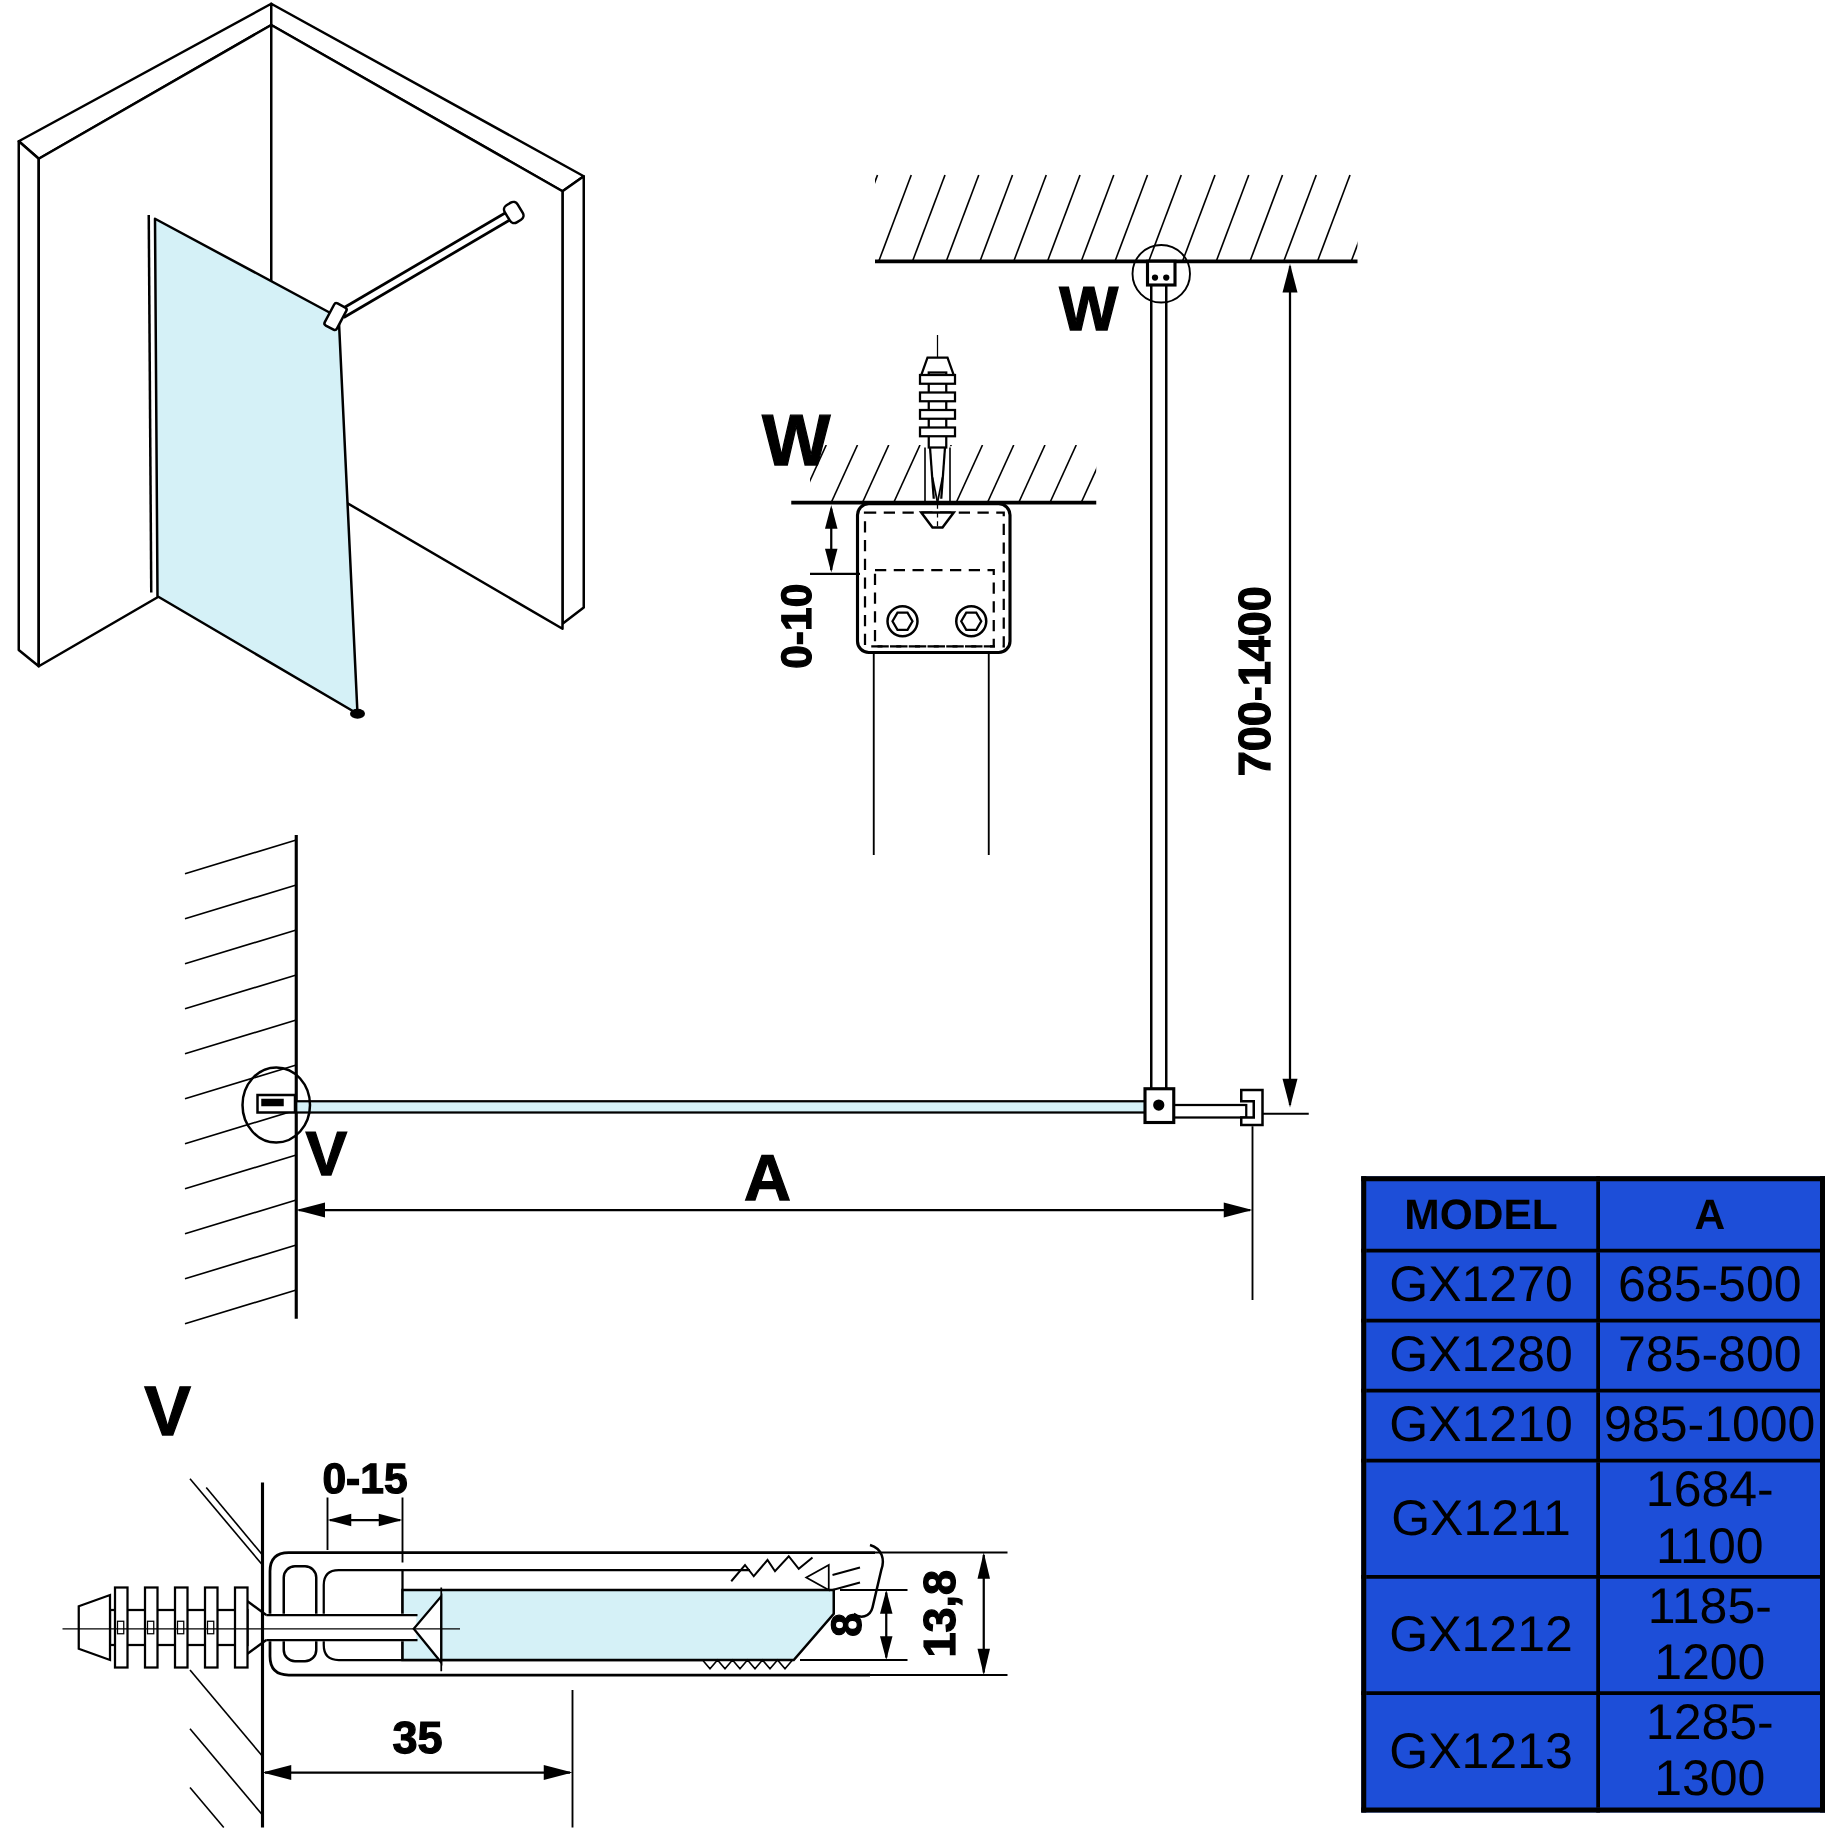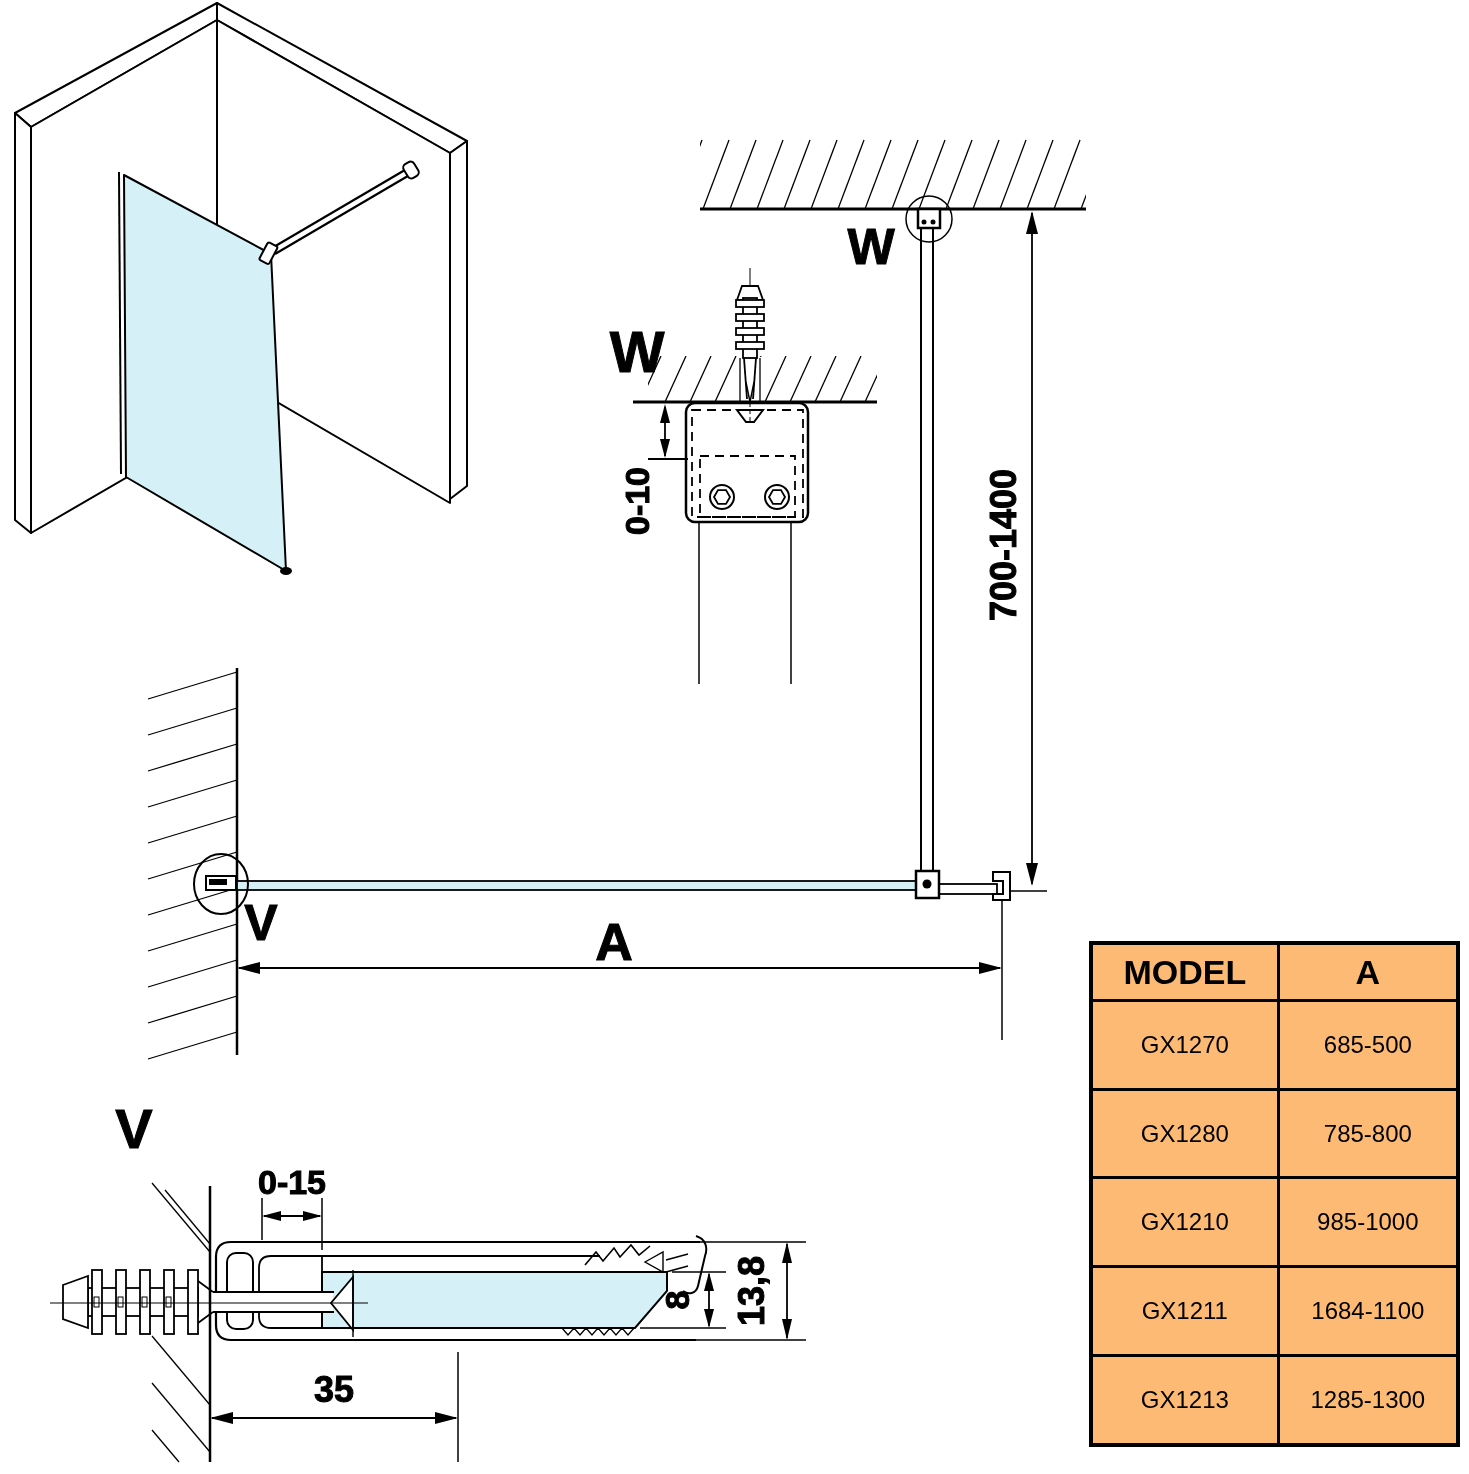--- a/index.html
+++ b/index.html
@@ -3,25 +3,25 @@
 <meta charset="utf-8">
 <style>
   html,body{margin:0;padding:0;background:#fff;}
   .stage{position:relative;width:1469px;height:1474px;background:#fff;overflow:hidden;
          font-family:"Liberation Sans",sans-serif;}
   .stage svg{position:absolute;left:0;top:0;}
   svg text{font-family:"Liberation Sans",sans-serif;font-weight:bold;fill:#000;}
   .t58{font-size:58px;} .t52{font-size:52px;} .t50{font-size:50px;} .t56{font-size:56px;}
   .t36{font-size:36px;} .t34{font-size:34px;}
   table.models{position:absolute;left:1089px;top:941px;width:371px;height:506px;
-    border-collapse:collapse;border:4px solid #000;table-layout:fixed;background:#fdba74;}
+    border-collapse:collapse;border:4px solid #000;table-layout:fixed;background:#1d4ed8;}
   table.models th,table.models td{border:3px solid #000;text-align:center;vertical-align:middle;
     font-family:"Liberation Sans",sans-serif;color:#000;padding:0;}
   table.models th{font-size:34px;font-weight:bold;height:54px;}
-  table.models td{font-size:24px;font-weight:normal;height:53px;}
+  table.models td{font-size:40px;font-weight:normal;height:53px;}
 </style>
 </head>
 <body>
 
 <div class="stage">
 <svg width="1469" height="1474" viewBox="0 0 1469 1474">
   <defs>
     <clipPath id="clipCeil">
           <rect x="700" y="138" width="386" height="71"></rect>
         </clipPath>
@@ -275,18 +275,22 @@
     </tr>
     <tr>
       <td>GX1210</td>
       <td>985-1000</td>
     </tr>
     <tr>
       <td>GX1211</td>
       <td>1684-1100</td>
     </tr>
     <tr>
+      <td>GX1212</td>
+      <td>1185-1200</td>
+    </tr>
+    <tr>
       <td>GX1213</td>
       <td>1285-1300</td>
     </tr>
   </tbody>
 </table>
 </div>
 
 </body></html>

